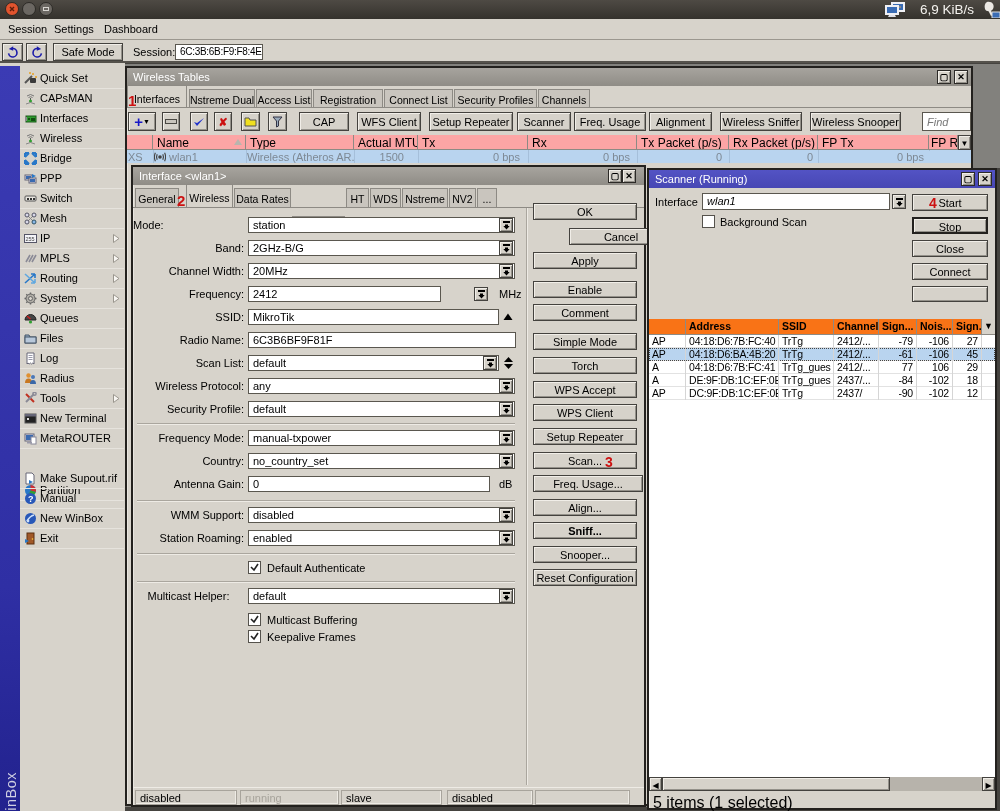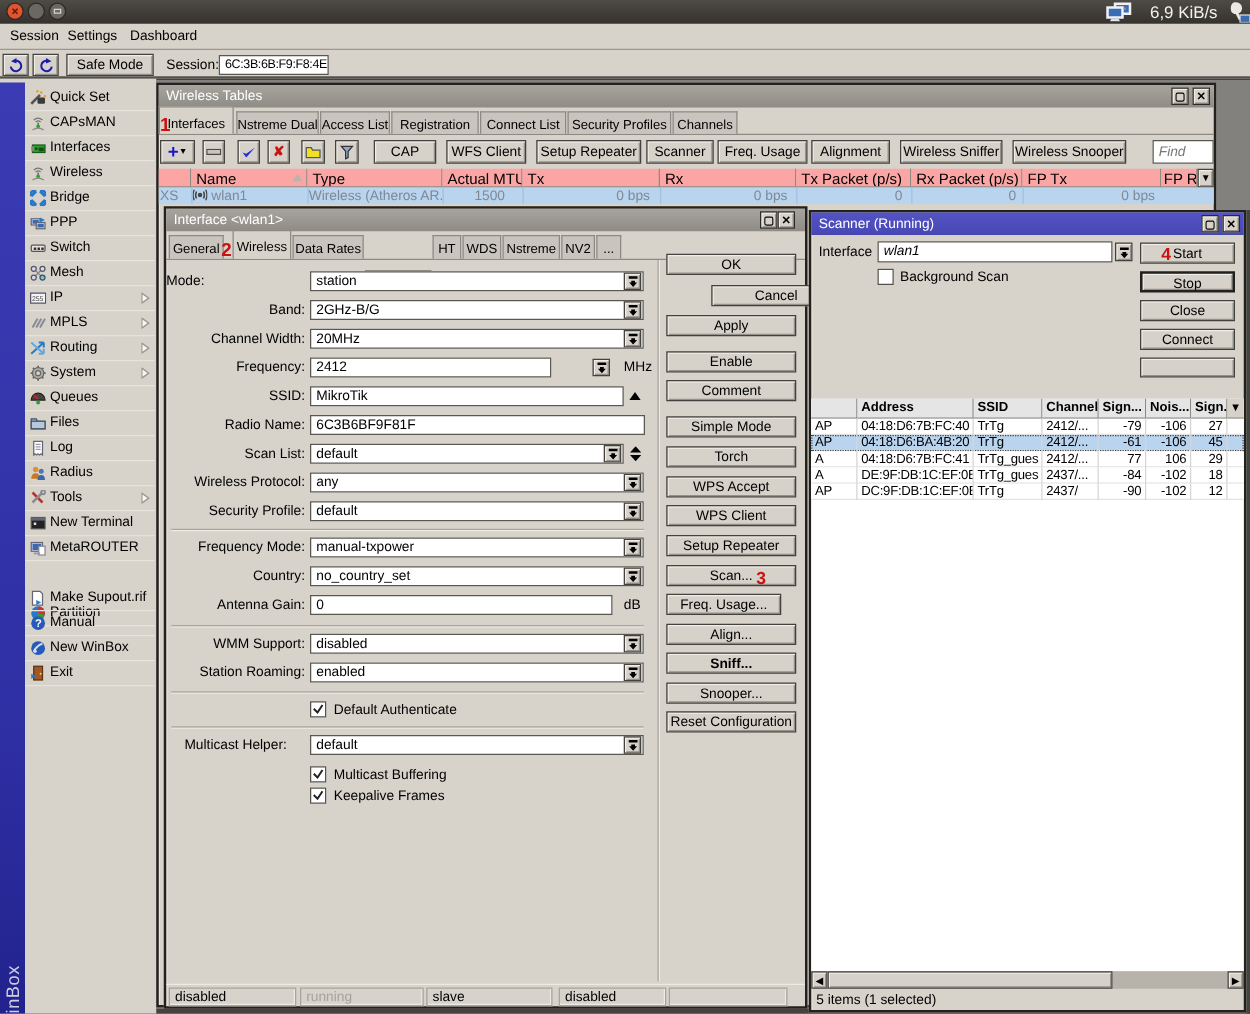--- a/index.html
+++ b/index.html
@@ -53,21 +53,21 @@
 .cell { position:absolute; font-size:11px; padding-top:1px; overflow:hidden; white-space:nowrap; }
 .wtab { position:absolute; top:4px; bottom:0; background:#c9c5be; border:1px solid #8d8a84; border-bottom:none;
   text-align:center; font-size:10.5px; padding-top:4px; white-space:nowrap; overflow:hidden; }
 .wtab.on { top:0; background:#d7d3cb; padding-top:7px; z-index:2; }
 .rnum { position:absolute; color:#cc1111; font-weight:bold; font-size:15px; z-index:3; }
 .sep { position:absolute; height:1px; background:#aaa69e; box-shadow:0 1px 0 #eeebe5; }
 .chk { position:absolute; width:13px; height:13px; background:#fff; border:1px solid #55524c; }
 .chk svg { display:block; margin:1px 0 0 1px; }
 .stcell { position:absolute; top:2px; height:15px; background:#d7d3cb; border:1px solid #a8a49c;
   box-shadow:inset -1px -1px 0 #eeebe5; font-size:11px; padding:1px 0 0 4px; overflow:hidden; }
-.scth { position:absolute; background:#e5e5e5; border-right:1px solid #8d8a84; border-bottom:1px solid #8d8a84;
+.scth { position:absolute; background:#f97316; border-right:1px solid #8d8a84; border-bottom:1px solid #8d8a84;
   font-weight:bold; font-size:10.5px; padding:1px 0 0 3px; overflow:hidden; white-space:nowrap; height:16px; }
 .sccell { position:absolute; font-size:10.5px; letter-spacing:-0.2px; padding-top:0px; overflow:hidden; white-space:nowrap; height:13px; border-right:1px solid #d5d5d5; }
 .scrow { position:absolute; left:0; width:346px; height:13px; border-bottom:1px solid #e2e2e2; background:#fff; }
 </style>
 </head>
 <body>
 
 <div id="topbar" class="abs">
   <div class="circ" style="left:5px; background:#e2542e; border:1px solid #2c2a26;"><svg width="12" height="12" style="margin:3px 0 0 3px;">
         <path d="M1 1 L5 5 M5 1 L1 5" stroke="#5c1d0c" stroke-width="1.4"></path>
@@ -574,21 +574,21 @@
 <div class="btn" style="left:0; top:61px; width:104px; height:17px; padding-top:2px;margin-left:36px;">Cancel</div>
 <div class="btn" style="left:0; top:85px; width:104px; height:17px; padding-top:2px;">Apply</div>
 <div class="btn" style="left:0; top:114px; width:104px; height:17px; padding-top:2px;">Enable</div>
 <div class="btn" style="left:0; top:137px; width:104px; height:17px; padding-top:2px;">Comment</div>
 <div class="btn" style="left:0; top:166px; width:104px; height:17px; padding-top:2px;">Simple Mode</div>
 <div class="btn" style="left:0; top:190px; width:104px; height:17px; padding-top:2px;">Torch</div>
 <div class="btn" style="left:0; top:214px; width:104px; height:17px; padding-top:2px;">WPS Accept</div>
 <div class="btn" style="left:0; top:237px; width:104px; height:17px; padding-top:2px;">WPS Client</div>
 <div class="btn" style="left:0; top:261px; width:104px; height:17px; padding-top:2px;">Setup Repeater</div>
 <div class="btn" style="left:0; top:285px; width:104px; height:17px; padding-top:2px;">Scan...<span style="position:absolute; left:71px; top:1px; color:#cc1111; font-weight:bold; font-size:14px;">3</span></div>
-<div class="btn" style="left:0; top:308px; width:92px; height:17px; padding-top:2px;">Freq. Usage...</div>
+<div class="btn" style="left:0; top:308px; width:110px; height:17px; padding-top:2px;">Freq. Usage...</div>
 <div class="btn" style="left:0; top:332px; width:104px; height:17px; padding-top:2px;">Align...</div>
 <div class="btn" style="left:0; top:355px; width:104px; height:17px; padding-top:2px;font-weight:bold;">Sniff...</div>
 <div class="btn" style="left:0; top:379px; width:104px; height:17px; padding-top:2px;">Snooper...</div>
 <div class="btn" style="left:0; top:402px; width:104px; height:17px; padding-top:2px;">Reset Configuration</div>
   </div>
   <div id="ifd-status" class="abs" style="left:0; top:620px; width:511px; height:18px; border-top:1px solid #eeebe5;">
     <div class="stcell" style="left:2px; width:102px;">disabled</div>
     <div class="stcell" style="left:107px; width:99px; color:#a7a39b;">running</div>
     <div class="stcell" style="left:208px; width:101px;">slave</div>
     <div class="stcell" style="left:314px; width:86px;">disabled</div>
@@ -670,14 +670,14 @@
         <div class="sccell" style="left:268px; width:36px; text-align:right; padding-right:3px;">-102</div>
         <div class="sccell" style="left:304px; width:29px; text-align:right; padding-right:3px;">12</div>
       </div>
   </div>
 
   <div class="abs" style="left:0; top:607px; width:346px; height:14px; background:#b7b3ab;">
     <div class="btn" style="left:0; top:0; width:13px; height:14px; padding:0;"><span style="font-size:8px; line-height:13px;">◀</span></div>
     <div class="btn" style="left:13px; top:0; width:228px; height:14px;"></div>
     <div class="btn" style="left:333px; top:0; width:13px; height:14px; padding:0;"><span style="font-size:8px; line-height:13px;">▶</span></div>
   </div>
-  <div class="abs" style="left:0; top:623px; width:346px; height:15px; font-size:11px; padding:1px 0 0 4px;">5 items (1 selected)</div>
+  <div class="abs" style="left:0; top:623px; width:346px; height:15px; font-size:16px; padding:1px 0 0 4px;">5 items (1 selected)</div>
 </div>
 
 </body></html>

